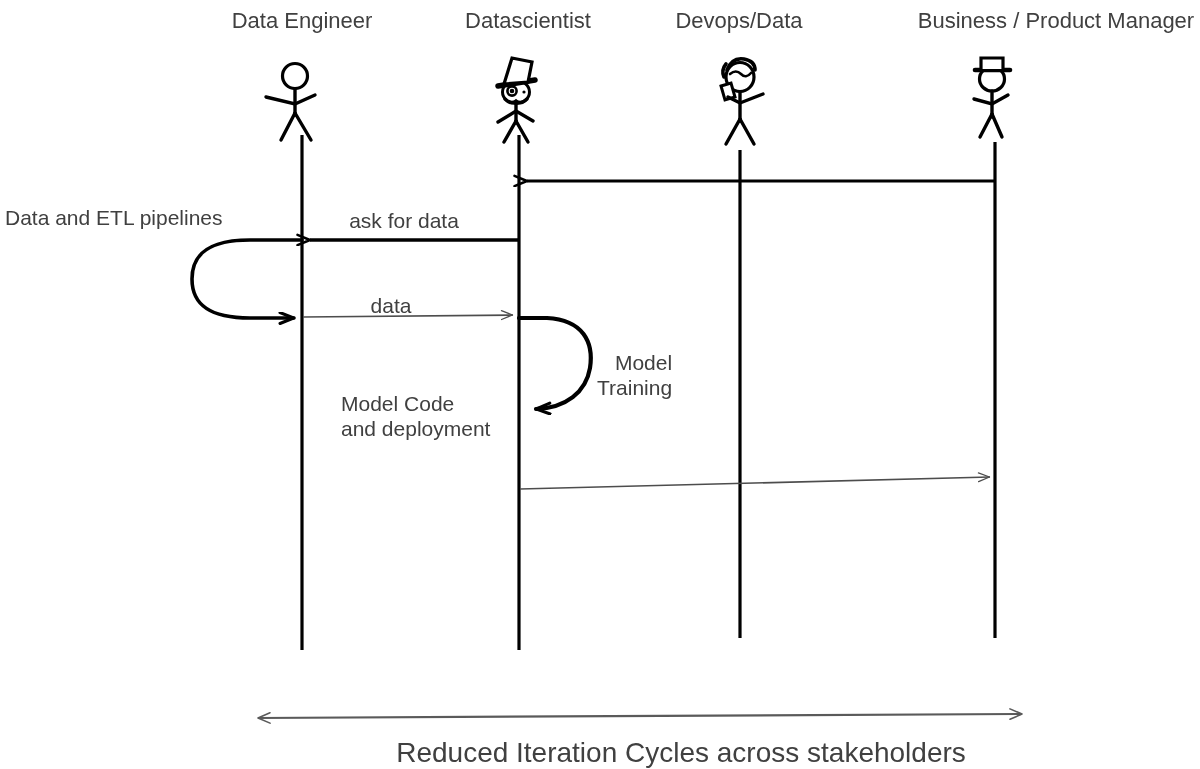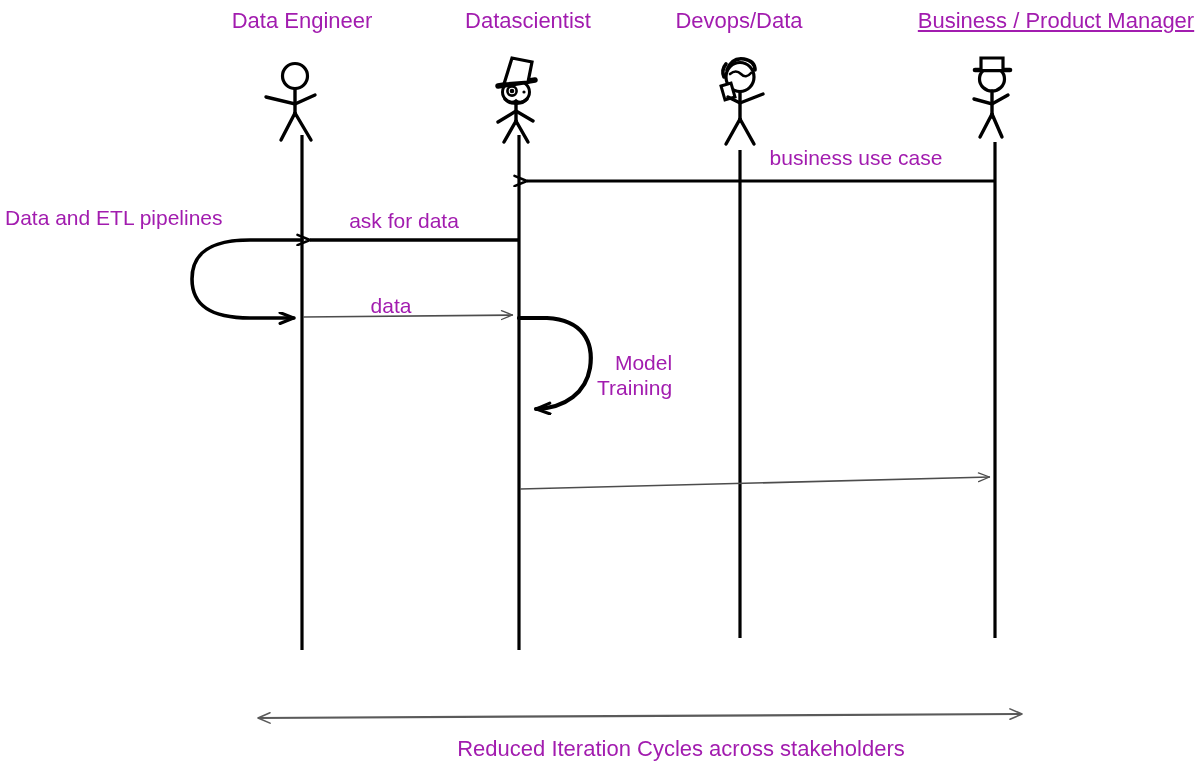--- a/index.html
+++ b/index.html
@@ -20,39 +20,39 @@
   #vector {
     position: absolute;
     left: 0;
     top: 0;
     width: 1200px;
     height: 769px;
   }
   .lbl {
     position: absolute;
     font-family: "Liberation Sans", sans-serif;
-    color: #a21caf;
+    color: #404040;
     white-space: pre;
     line-height: 1.18;
     letter-spacing: 0px;
   }
   .actor-name {
     font-size: 22px;
     text-align: center;
     transform: translateX(-50%);
   }
   .msg-label {
     font-size: 21px;
   }
   .msg-label.center {
     text-align: center;
     transform: translateX(-50%);
   }
   .caption {
-    font-size: 22px;
+    font-size: 28px;
     text-align: center;
     transform: translateX(-50%);
   }
 </style>
 </head>
 <body>
 
 <div id="canvas">
 
   <svg id="vector" viewBox="0 0 1200 769" xmlns="http://www.w3.org/2000/svg">
@@ -156,30 +156,31 @@
 
     <line x1="258" y1="718" x2="1022" y2="714" stroke="#5a5a5a" stroke-width="2.2" marker-start="url(#ahSpanL)" marker-end="url(#ahSpanR)"></line>
   </svg>
 
   <div class="lbl actor-name" style="left:302px; top:8px;">Data Engineer</div>
 
   <div class="lbl actor-name" style="left:528px; top:8px;">Datascientist</div>
 
   <div class="lbl actor-name" style="left:739px; top:8px;">Devops/Data</div>
 
-  <div class="lbl actor-name" style="left:1056px; top:8px;text-decoration:underline;">Business / Product Manager</div>
+  <div class="lbl actor-name" style="left:1056px; top:8px;">Business / Product Manager</div>
 
-  <div class="lbl msg-label center" style="left:856px; top:146px;">business use case</div>
 
   <div class="lbl msg-label center" style="left:404px; top:209px;">ask for data</div>
 
   <div class="lbl msg-label center" style="left:391px; top:294px;">data</div>
 
 
   <div class="lbl msg-label" style="left:5px; top:206px;text-align:right;">Data and ETL pipelines</div>
 
   <div class="lbl msg-label" style="left:597px; top:351px;text-align:right;">Model
 Training</div>
 
+  <div class="lbl msg-label" style="left:341px; top:392px;">Model Code
+and deployment</div>
 
   <div class="lbl caption" style="left:681px; top:736px;">Reduced Iteration Cycles across stakeholders</div>
 
 </div>
 
 </body></html>

